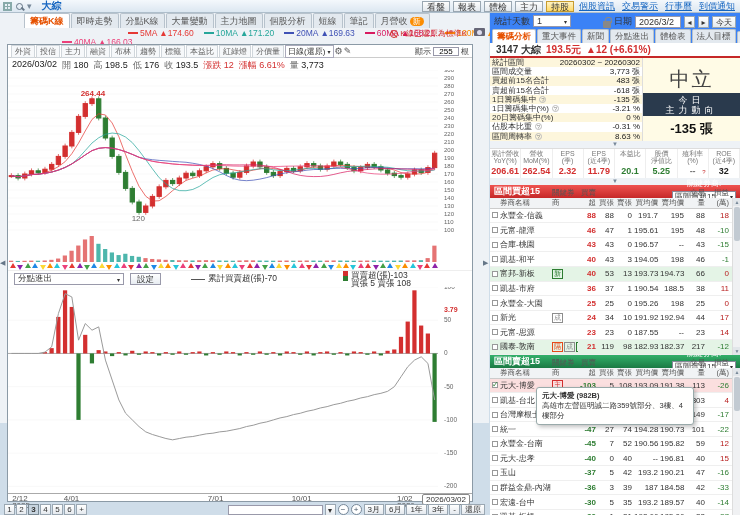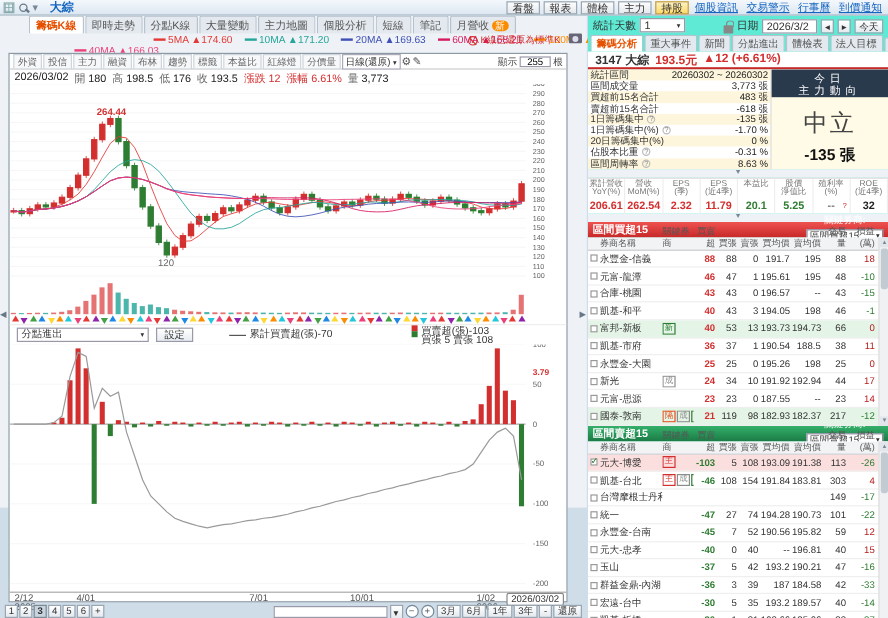--- a/index.html
+++ b/index.html
@@ -86,21 +86,21 @@
   #bt-input { border:1px solid #99a; background:#fff; width:95px; height:10px; }
   .zoom-btn { width:11px; height:11px; border:1px solid #789; border-radius:50%; background:#fff;
      font-size:8px; line-height:9px; text-align:center; color:#456; cursor:pointer; }
   .rg-btn { border:1px solid #9aa7b2; background:linear-gradient(#fff,#e4e9ee); padding:0 3px;
      height:11px; line-height:10px; font-size:8px; cursor:pointer; }
 
   #split-arrow-l { position:absolute; left:0; top:253px; width:6px; height:20px; color:#678; font-size:7px; line-height:20px; }
   #split-arrow-r { position:absolute; left:483px; top:253px; width:6px; height:20px; color:#678; font-size:7px; line-height:20px; }
 
   
-  #right-panel { position:absolute; left:490px; top:13px; width:250px; height:422px; background:#5eead4; }
+  #right-panel { position:absolute; left:490px; top:13px; width:250px; height:422px; background:#3b82f6; }
   #rp-controls { height:16px; display:flex; align-items:center; gap:3px; padding:0 4px; }
   .rp-select { border:1px solid #99a; background:#fff; height:12px; display:flex; align-items:center;
      justify-content:space-between; padding:0 3px; cursor:pointer; }
   .lock-ic { width:8px; height:7px; background:#888; border-radius:1px; position:relative; margin-top:3px; }
   .lock-ic:before { content:""; position:absolute; left:1.5px; top:-4px; width:5px; height:5px;
      border:1.2px solid #888; border-bottom:none; border-radius:3px 3px 0 0; }
   .mini-btn { border:1px solid #9aa7b2; background:linear-gradient(#fff,#e4e9ee); height:12px;
      min-width:11px; text-align:center; line-height:11px; font-size:8px; cursor:pointer; }
   #rp-tabs { height:14px; display:flex; align-items:flex-end; padding-left:2px; }
   .rtab { border:1px solid #b7c2cc; border-bottom:none; background:#e3e9ef; color:#555;
@@ -768,43 +768,43 @@
           <span class="st-val">-618 張</span>
         </div>
         <div class="st-row">
           <span class="st-lbl">1日籌碼集中</span>
           <span class="st-q">?</span>
           <span class="st-val">-135 張</span>
         </div>
         <div class="st-row">
           <span class="st-lbl">1日籌碼集中(%)</span>
           <span class="st-q">?</span>
-          <span class="st-val">-1.70 %</span>
+          <span class="st-val">-3.21 %</span>
         </div>
         <div class="st-row">
           <span class="st-lbl">20日籌碼集中(%)</span>
           <span class="st-val">0 %</span>
         </div>
         <div class="st-row">
           <span class="st-lbl">佔股本比重</span>
           <span class="st-q">?</span>
           <span class="st-val">-0.31 %</span>
         </div>
         <div class="st-row">
           <span class="st-lbl">區間周轉率</span>
           <span class="st-q">?</span>
           <span class="st-val">8.63 %</span>
         </div>
       </div>
     <div id="today-box">
+      <div id="today-verdict">中立</div>
       <div id="today-head">
         <div>今日</div>
         <div>主力動向</div>
       </div>
-      <div id="today-verdict">中立</div>
       <div id="today-amt">-135 張</div>
     </div>
   </div>
   <div class="collapse">▼</div>
 
   <div id="metrics">
       <div class="m-col">
         <div class="m-h">累計營收</div>
         <div class="m-h">YoY(%)</div>
         <div class="m-v" style="color: rgb(211, 47, 47);">206.61</div>
@@ -1197,13 +1197,17 @@
         <span class="c-n w5">185.06</span>
         <span class="c-n w6">32</span>
         <span class="c-n w7" style="color: rgb(46, 125, 50);">-27</span>
       </div>
       <div class="sbar">
         <div class="sb-a" style="top: 0px;">▲</div>
         <div class="sb-thumb" style="top: 9px; height: 34px;"></div>
       </div>
     </div>
 
+  <div id="tooltip">
+    <div style="font-weight:bold">元大-博愛 (982B)</div>
+    <div>高雄市左營區明誠二路359號部分、3樓、4樓部分</div>
+  </div>
 </div>
 
 </body></html>

